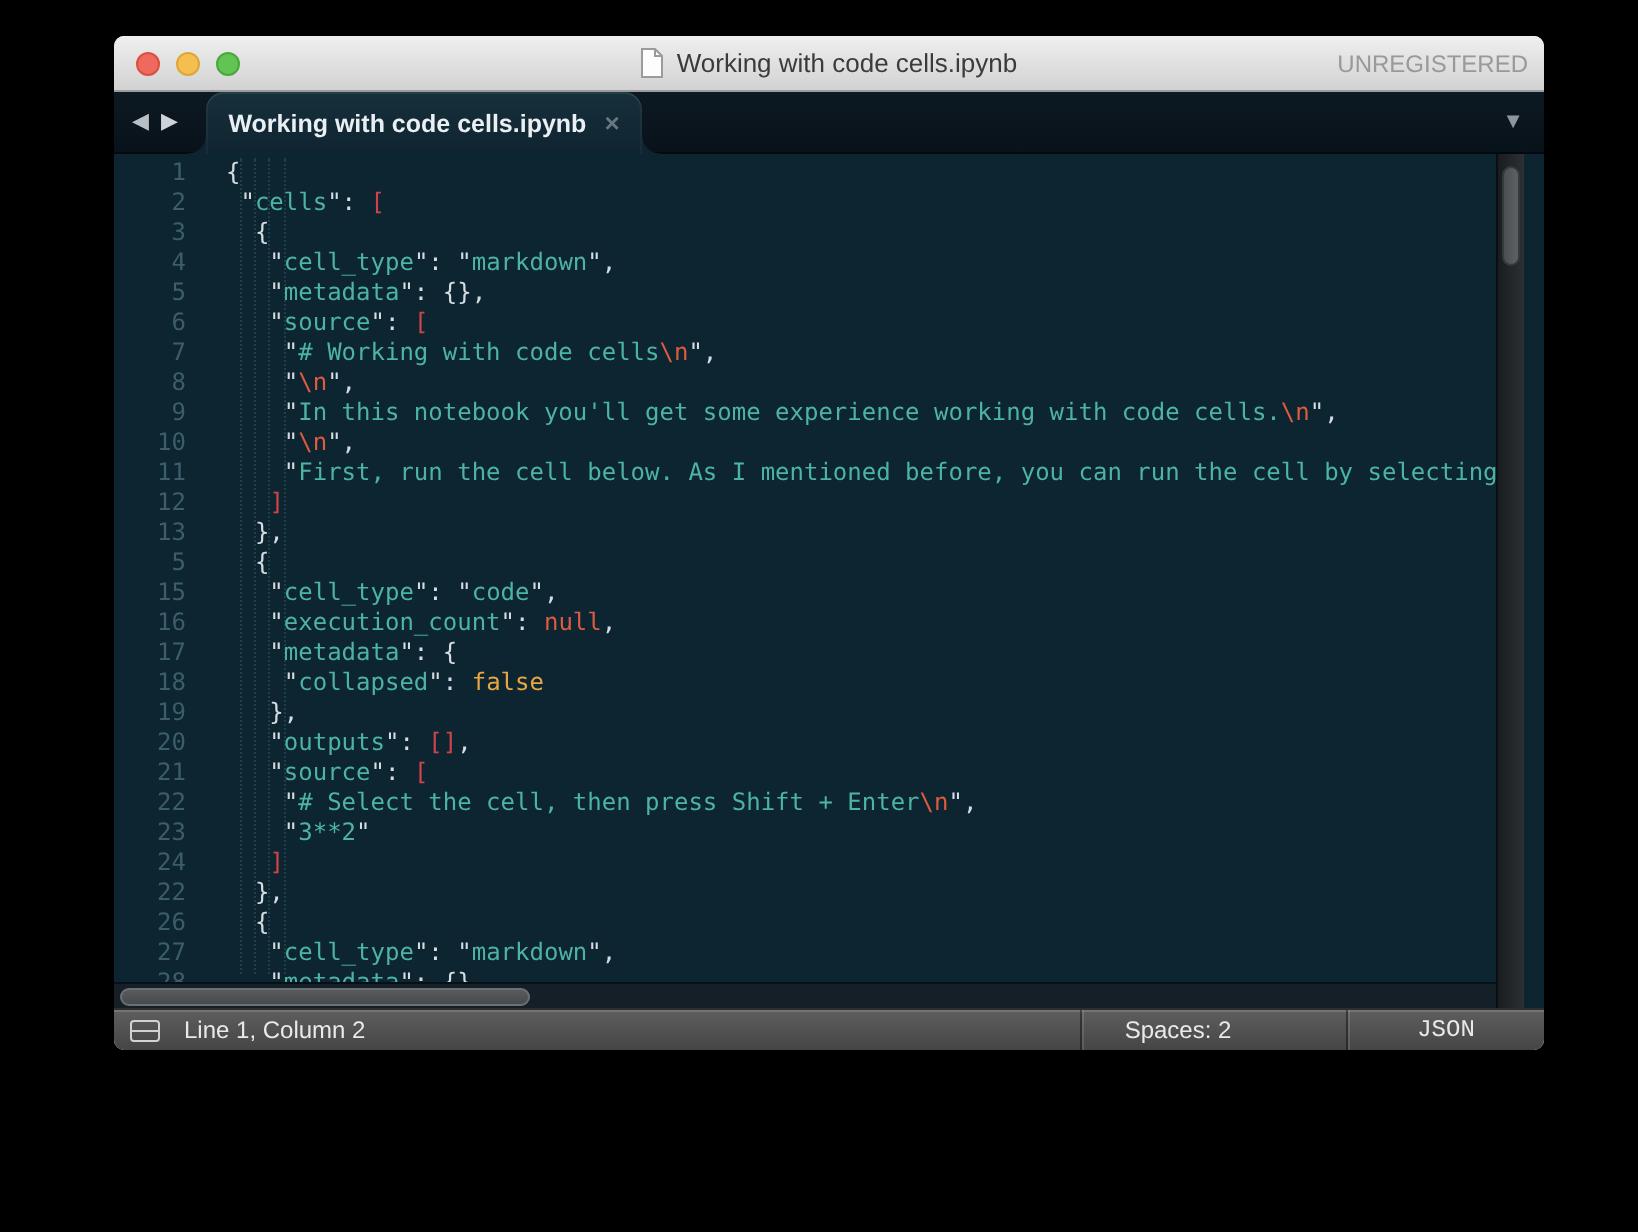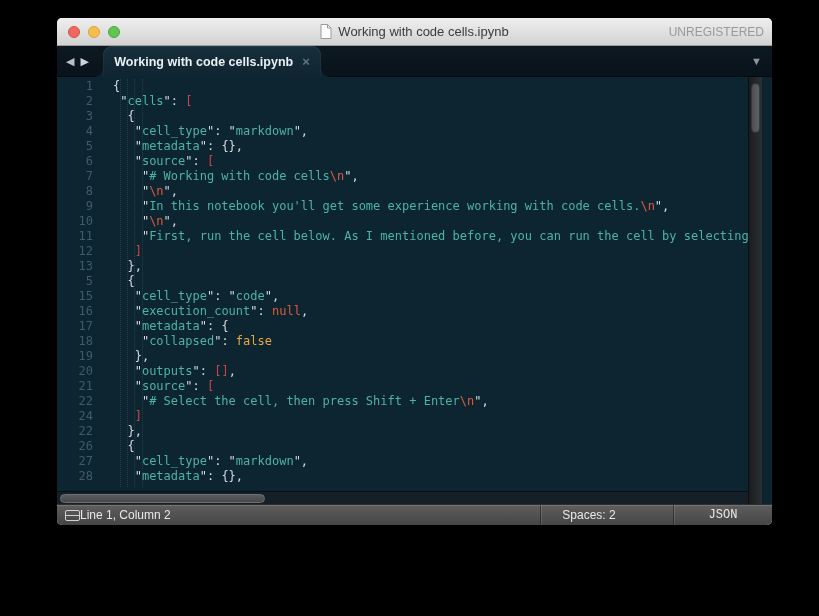--- a/index.html
+++ b/index.html
@@ -85,21 +85,21 @@
   
   .statusbar { height:21px; background:linear-gradient(#5e5e5e,#454545);
                border-top:1px solid #2e2e2e;
                box-shadow:inset 0 1px 0 rgba(255,255,255,.14);
                display:flex; align-items:center;
                font-size:12px; color:#e9e9e9; }
   .panel-icon { width:15px; height:11px; border:1px solid #d2d2d2; border-radius:2px;
                 margin-left:8px; position:relative; flex:none; }
   .panel-icon::after { content:""; position:absolute; left:0; right:0; top:4px;
                        border-top:1px solid #d2d2d2; }
-  .pos-label { }
+  .pos-label { margin-left:12px; }
   .status-right { margin-left:auto; display:flex; height:100%; }
   .status-seg { height:100%; display:flex; align-items:center; justify-content:center;
                 border-left:1px solid rgba(0,0,0,.4);
                 box-shadow:inset 1px 0 0 rgba(255,255,255,.12);margin-left:36px; }
   .seg-spaces { width:97px; }
   .seg-syntax { width:99px;font-family:Liberation Mono, monospace; }
 
   
   .doc-icon { width:12px; height:15px; display:block; }
 </style>
@@ -165,20 +165,21 @@
             <div class="line"><span class="lnum">13</span><span class="lcode"><span class="tk-p">  },</span></span></div>
             <div class="line"><span class="lnum">5</span><span class="lcode"><span class="tk-p">  {</span></span></div>
             <div class="line"><span class="lnum">15</span><span class="lcode"><span class="tk-p">   "</span><span class="tk-s">cell_type</span><span class="tk-p">": "</span><span class="tk-s">code</span><span class="tk-p">",</span></span></div>
             <div class="line"><span class="lnum">16</span><span class="lcode"><span class="tk-p">   "</span><span class="tk-s">execution_count</span><span class="tk-p">": </span><span class="tk-n">null</span><span class="tk-p">,</span></span></div>
             <div class="line"><span class="lnum">17</span><span class="lcode"><span class="tk-p">   "</span><span class="tk-s">metadata</span><span class="tk-p">": {</span></span></div>
             <div class="line"><span class="lnum">18</span><span class="lcode"><span class="tk-p">    "</span><span class="tk-s">collapsed</span><span class="tk-p">": </span><span class="tk-f">false</span></span></div>
             <div class="line"><span class="lnum">19</span><span class="lcode"><span class="tk-p">   },</span></span></div>
             <div class="line"><span class="lnum">20</span><span class="lcode"><span class="tk-p">   "</span><span class="tk-s">outputs</span><span class="tk-p">": </span><span class="tk-b">[]</span><span class="tk-p">,</span></span></div>
             <div class="line"><span class="lnum">21</span><span class="lcode"><span class="tk-p">   "</span><span class="tk-s">source</span><span class="tk-p">": </span><span class="tk-b">[</span></span></div>
             <div class="line"><span class="lnum">22</span><span class="lcode"><span class="tk-p">    "</span><span class="tk-s"># Select the cell, then press Shift + Enter</span><span class="tk-e">\n</span><span class="tk-p">",</span></span></div>
+            <div class="line"><span class="lnum">23</span><span class="lcode"><span class="tk-p">    "</span><span class="tk-s">3**2</span><span class="tk-p">"</span></span></div>
             <div class="line"><span class="lnum">24</span><span class="lcode"><span class="tk-p">   </span><span class="tk-b">]</span></span></div>
             <div class="line"><span class="lnum">22</span><span class="lcode"><span class="tk-p">  },</span></span></div>
             <div class="line"><span class="lnum">26</span><span class="lcode"><span class="tk-p">  {</span></span></div>
             <div class="line"><span class="lnum">27</span><span class="lcode"><span class="tk-p">   "</span><span class="tk-s">cell_type</span><span class="tk-p">": "</span><span class="tk-s">markdown</span><span class="tk-p">",</span></span></div>
             <div class="line"><span class="lnum">28</span><span class="lcode"><span class="tk-p">   "</span><span class="tk-s">metadata</span><span class="tk-p">": {},</span></span></div>
           </div>
       </div>
       <div class="hscroll">
         <div class="hthumb"></div>
       </div>

